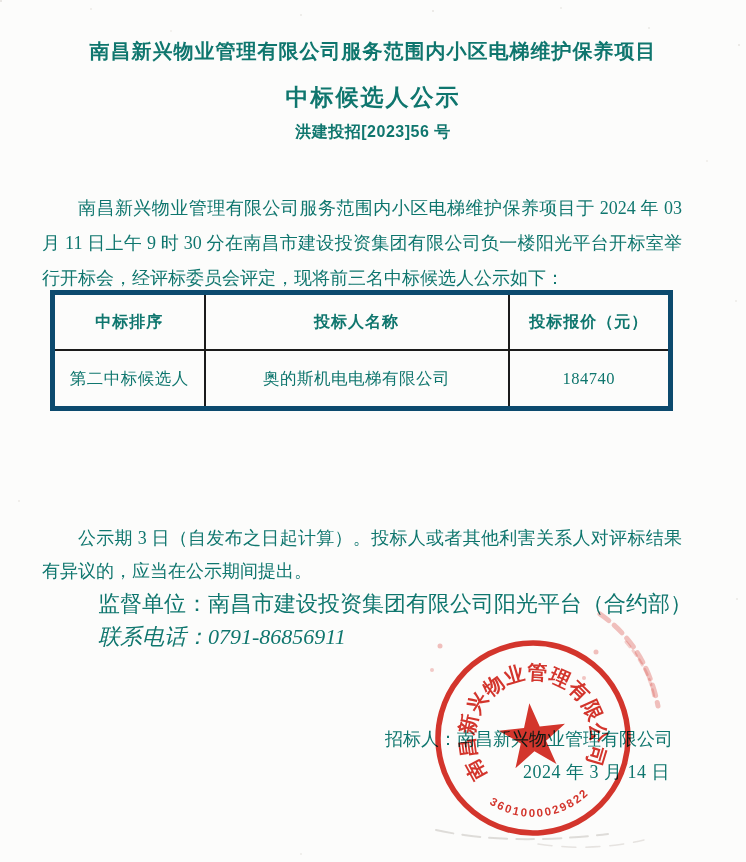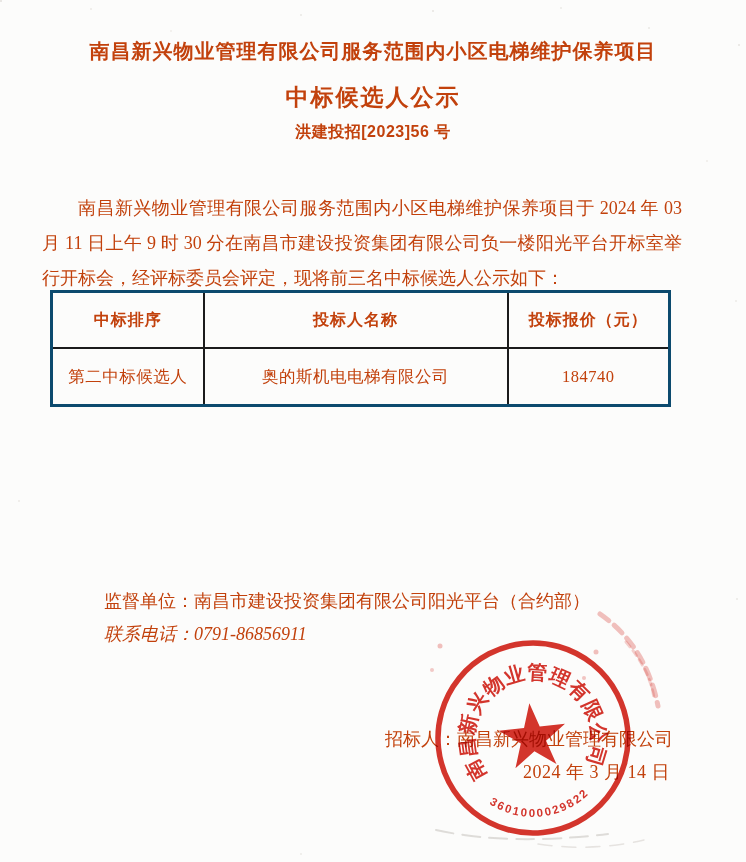--- a/index.html
+++ b/index.html
@@ -1,18 +1,18 @@
 <!DOCTYPE html>
 <html><head>
 <meta charset="utf-8">
 <style>
   html,body { margin:0; padding:0; background:#ffffff; }
   .page {
     position:relative; width:746px; height:862px; overflow:hidden;
-    background:#fcfcfb; color:#c2410c;
+    background:#fcfcfb; color:#0f766e;
     font-family:"Liberation Serif","DejaVu Serif",serif;
   }
   
   .speckles {
     position:absolute; top:0; left:0; width:2px; height:2px; border-radius:50%;
     background:#e3e1dd;
     box-shadow: 90px 8px 0 #eceae6, 300px 14px 0 #eae8e4, 432px 10px 0 #e7e5e1,
       560px 7px 0 #edebe7, 648px 27px 0 #eae8e4, 738px 44px 0 #e7e5e1,
       735px 300px 0 #edebe7, 18px 500px 0 #eceae6, 736px 598px 0 #eae8e4,
       300px 853px 0 #edebe7, 170px 30px 0 #f0eeea, 706px 160px 0 #efede9;
@@ -21,27 +21,27 @@
   .hei { font-family:"Liberation Sans","DejaVu Sans",sans-serif; font-weight:bold; }
   .title1 { top:38px; font-size:20px; letter-spacing:1px; }
   .title2 { top:82px; font-size:23px; letter-spacing:2px; }
   .docno  { top:122px; font-size:16px; letter-spacing:0.5px; }
   .para {
     position:absolute; left:42px; width:640px;
     font-size:18px; text-align:justify; text-indent:2em;
   }
   .intro  { top:191px; line-height:35px; }
   .notice { top:522px; line-height:33px; }
-  .single { position:absolute; left:68px; width:640px; font-size:18px; text-indent:2em; }
+  .single { position:absolute; left:54px; width:640px; font-size:22px; text-indent:2em; }
   .supervisor { top:589px; }
   .phone      { top:622px;font-style:italic; }
   .bid-table {
     position:absolute; top:290px; left:50px; width:618px;
     border-collapse:collapse; table-layout:fixed;
-    border:3px solid #0c4a6e;
+    border:5px solid #0c4a6e;
   }
   .bid-table th, .bid-table td {
     border:2px solid #1b1b1b; text-align:center; vertical-align:middle;
     padding:0; overflow:hidden; white-space:nowrap;
   }
   .bid-table th { height:54px; font-size:16px; font-family:"Liberation Sans","DejaVu Sans",sans-serif; font-weight:bold; letter-spacing:1px; }
   .bid-table td { height:55px; font-size:16.5px; letter-spacing:0.5px; }
   .col-rank  { width:152px; }
   .col-name  { width:304px; }
   .col-price { width:162px; }
@@ -80,20 +80,21 @@
     </thead>
     <tbody>
       <tr>
         <td>第二中标候选人</td>
         <td>奥的斯机电电梯有限公司</td>
         <td>184740</td>
       </tr>
     </tbody>
   </table>
 
+  <div class="para notice">公示期 3 日（自发布之日起计算）。投标人或者其他利害关系人对评标结果有异议的，应当在公示期间提出。</div>
   <div class="single supervisor">监督单位：南昌市建设投资集团有限公司阳光平台（合约部）</div>
   <div class="single phone">联系电话：0791-86856911</div>
 
   <div class="tenderer">招标人：南昌新兴物业管理有限公司</div>
   <div class="date">2024 年 3 月 14 日</div>
 
   <svg class="stamp" viewBox="0 0 358 268" xmlns="http://www.w3.org/2000/svg">
     <defs>
       <path id="ring-arc" d="M 93.9 173.5 A 59 59 0 1 1 196.1 173.5" fill="none"></path>
       <path id="serial-arc" d="M 76.6 183.5 A 79 79 0 0 0 213.4 183.5" fill="none"></path>

